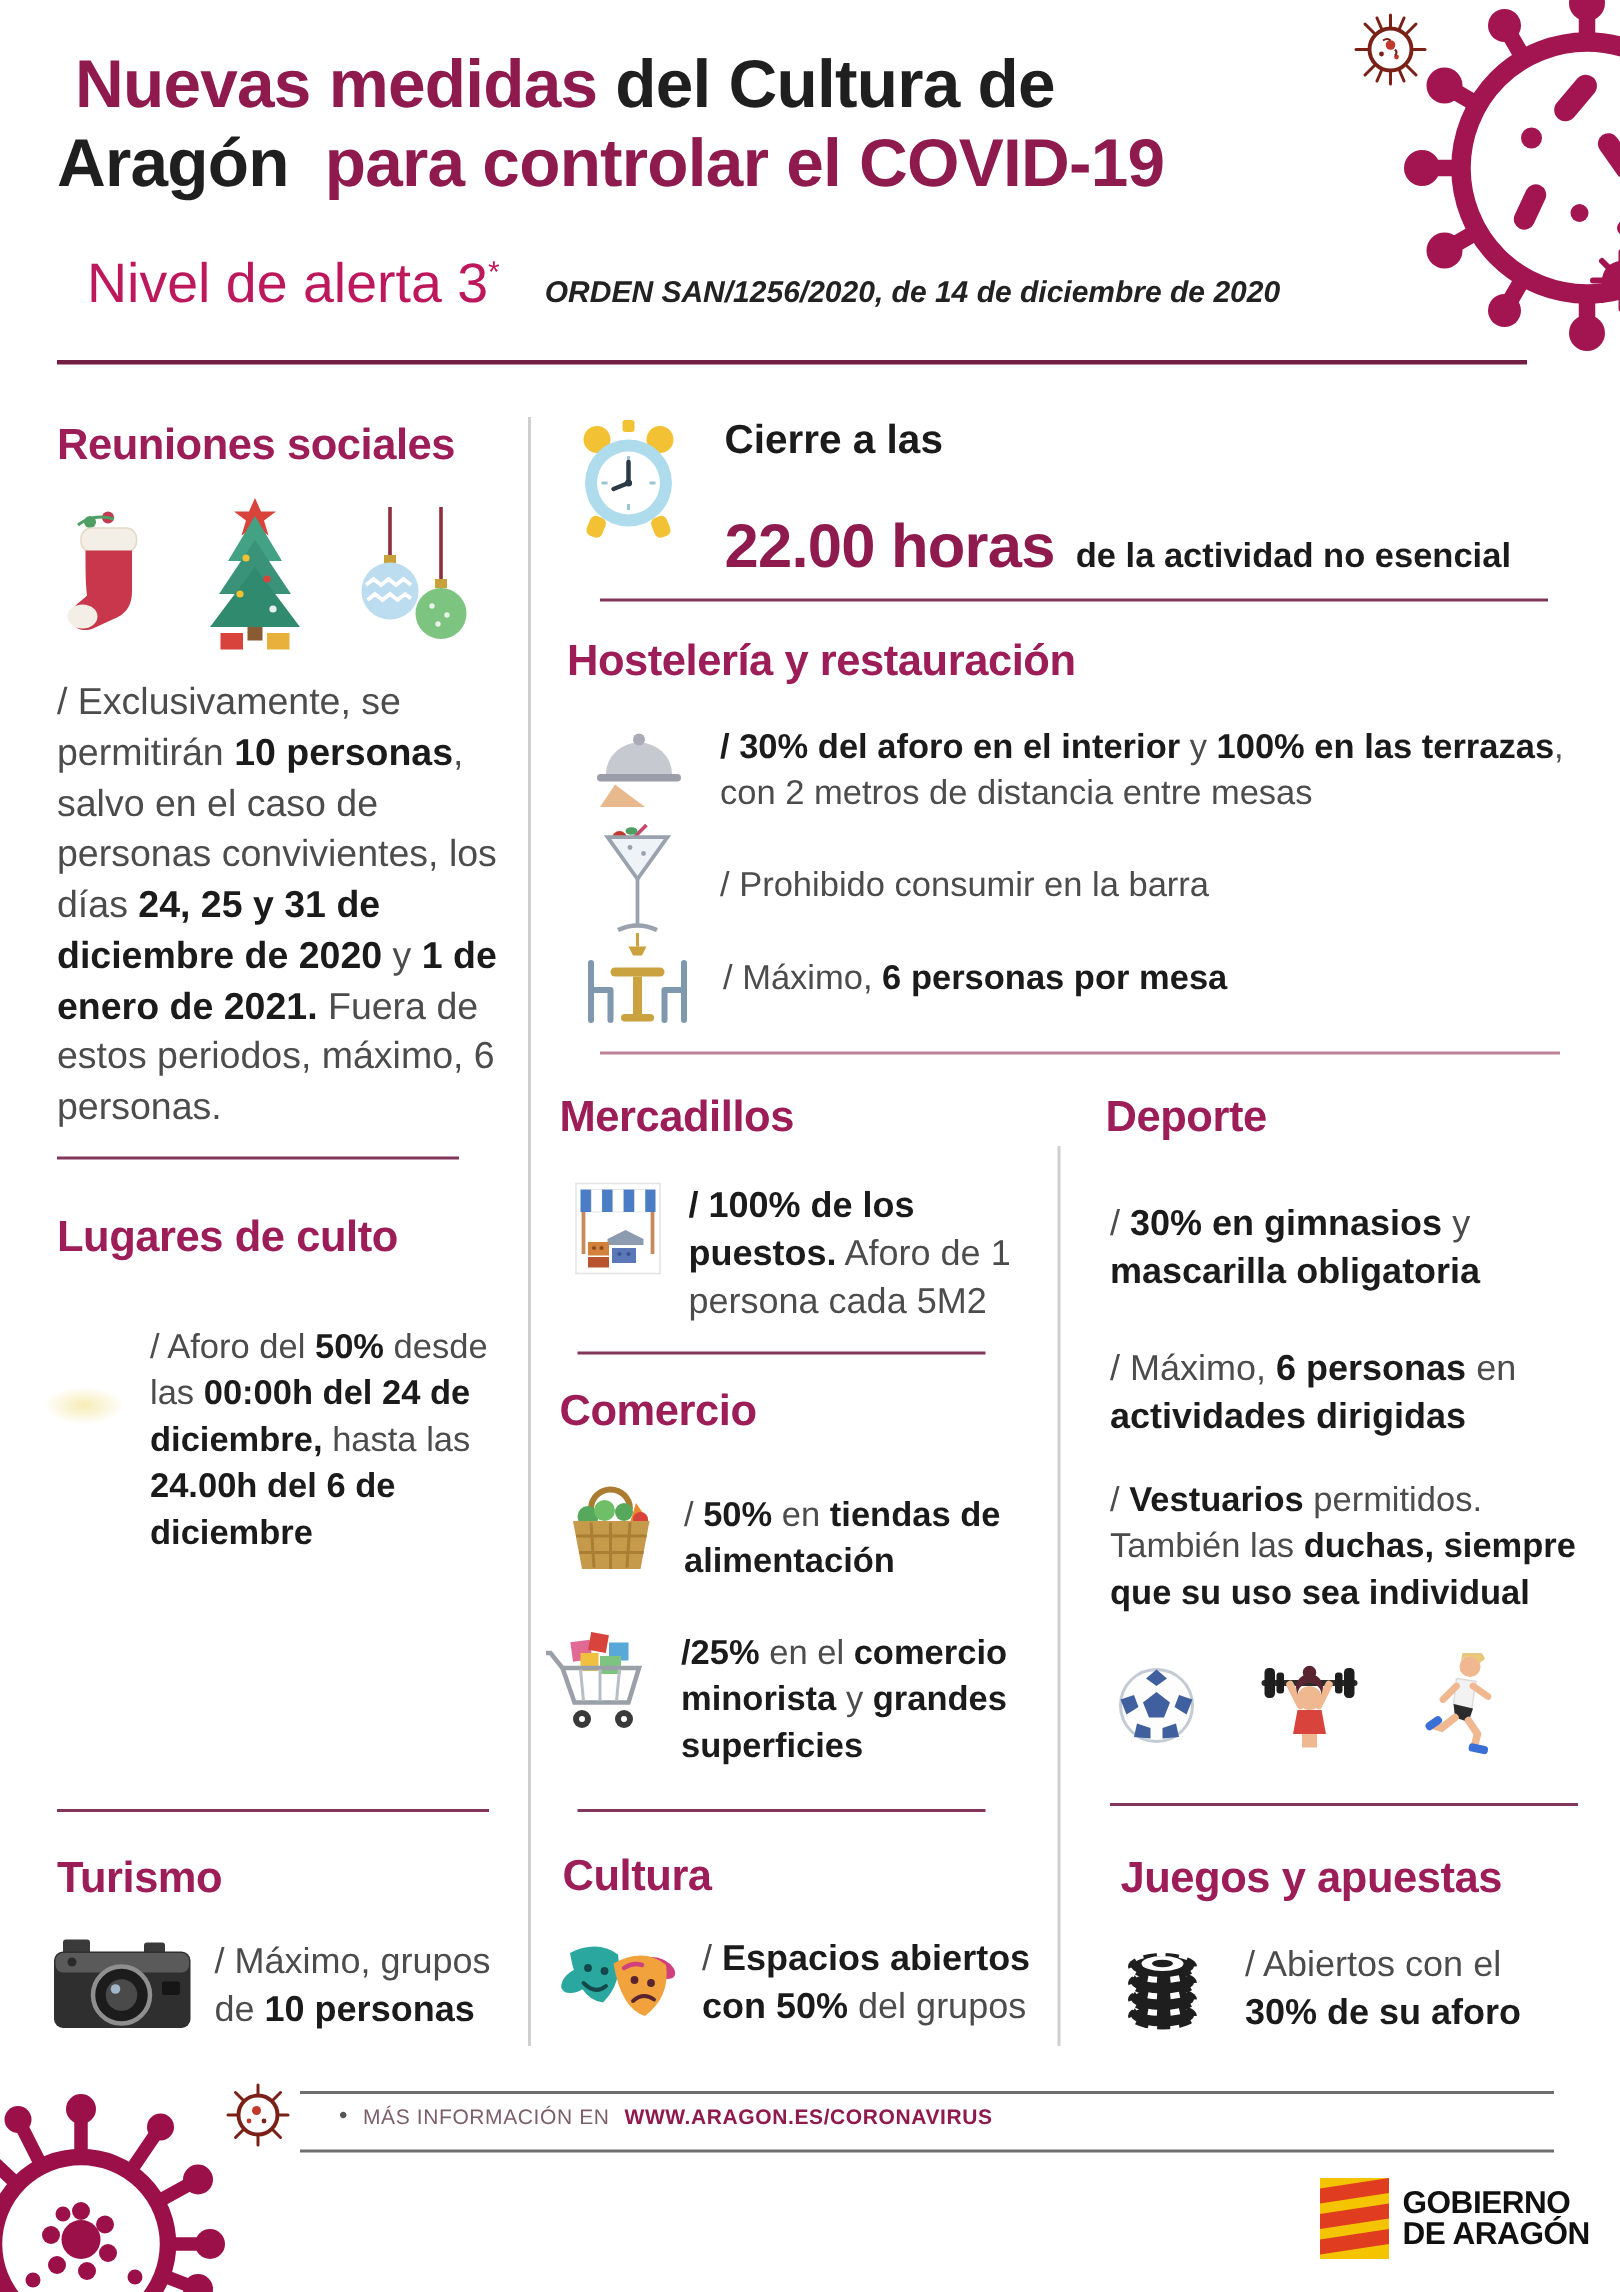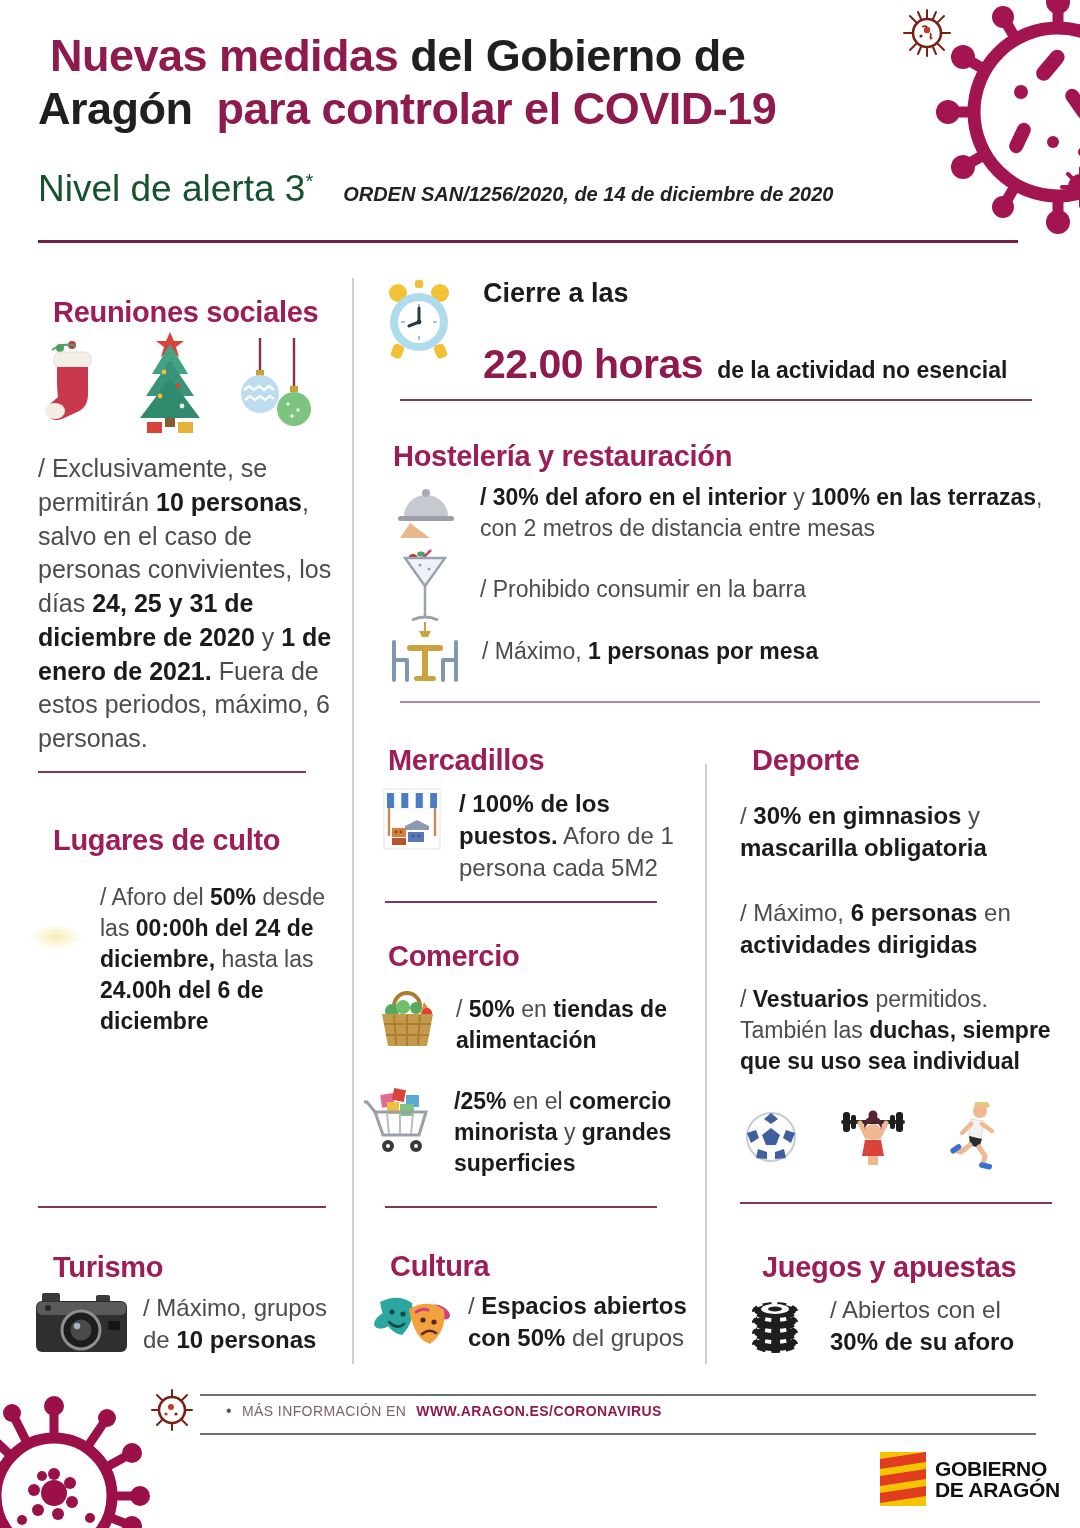--- a/index.html
+++ b/index.html
@@ -5,23 +5,23 @@
   :root{
     --accent:#9c1d57; --titlebold:#8e1a4e; --body:#4c4c4c; --bold:#1b1b1b;
     --rule:#82365a; --divider:#cfcfcf; --virus:#a31551;
   }
   html,body{margin:0;padding:0;background:#fff;}
   #page{position:relative;width:1080px;height:1528px;overflow:hidden;background:#fff;
         font-family:"Liberation Sans","DejaVu Sans",sans-serif;}
   .abs{position:absolute;}
   h1{margin:0;font-size:45px;line-height:1.17;font-weight:700;color:#1f1f1f;letter-spacing:-0.5px;}
   h1 .mg{color:var(--titlebold);margin-left:12px;}
-  h2.sec{margin:15px;font-size:29px;font-weight:700;color:var(--accent);letter-spacing:-0.3px;}
+  h2.sec{margin:0;font-size:29px;font-weight:700;color:var(--accent);letter-spacing:-0.3px;}
   .alert-row{display:flex;align-items:baseline;gap:30px;}
-  .alert{font-size:37px;color:#14532d;font-weight:400;}
+  .alert{font-size:37px;color:#be185d;font-weight:400;margin-left:20px;}
   .alert sup{font-size:20px;}
   .order{font-size:20px;font-style:italic;font-weight:700;color:#222;}
   .seg{white-space:pre-line;color:var(--body);font-weight:400;}
   .seg .b{font-weight:700;color:var(--bold);}
   .f25{font-size:25px;line-height:1.35;}
   .f24{font-size:24px;line-height:1.33;}
   .f23{font-size:23px;line-height:1.35;}
   .rule{height:2px;background:var(--rule);}
   .rule-thick{height:3px;background:#731f44;}
   .rule-soft{height:2px;background:#a85878;opacity:.75;}
@@ -100,21 +100,21 @@
     </g>
     <circle cx="27" cy="27" r="14" fill="#fff" stroke="#7a2016" stroke-width="2.6"></circle>
     <circle cx="27" cy="24" r="3.2" fill="#c0392b"></circle>
     <circle cx="21" cy="30" r="1.6" fill="#7a2016"></circle>
     <circle cx="31" cy="32" r="1.6" fill="#c0392b"></circle>
     <path d="M22 21 q3 -2 5 0 M30 27 q2 2 0 4" stroke="#7a2016" stroke-width="1.4" fill="none"></path>
   </svg>
 
   <div class="abs" style="left:38px;top:30px;width:860px">
     <h1>
-      <span class="mg">Nuevas medidas</span><span> del Gobierno de</span><br>
+      <span class="mg">Nuevas medidas</span><span> del Cultura de</span><br>
       <span>Aragón </span><span class="mg">para controlar el COVID-19</span>
     </h1>
   </div>
 
   <div class="abs alert-row" style="left:38px;top:168px">
     <div class="alert"><span>Nivel de alerta 3</span><sup>*</sup></div>
     <div class="order">ORDEN SAN/1256/2020, de 14 de diciembre de 2020</div>
   </div>
 
   <div class="abs rule-thick" style="left:38px;top:240px;width:980px"></div>
@@ -271,21 +271,21 @@
       <line x1="41" y1="0" x2="41" y2="9" stroke="#caa23f" stroke-width="2"></line>
       <polygon points="35,9 47,9 44,15 38,15" fill="#caa23f"></polygon>
       <rect x="23" y="23" width="36" height="6" rx="3" fill="#caa23f"></rect>
       <rect x="38" y="29" width="6" height="25" fill="#caa23f"></rect>
       <rect x="30" y="54" width="22" height="5" rx="2.5" fill="#caa23f"></rect>
       <g stroke="#7f98ad" stroke-width="4" fill="none" stroke-linecap="round">
         <path d="M10 20 V58 M10 38 H23 M23 38 V58"></path>
         <path d="M72 20 V58 M72 38 H59 M59 38 V58"></path>
       </g>
     </svg>
-    <div class="seg f23" style="width:440px;padding-top:14px"><span>/  Máximo, </span><span class="b">1 personas por mesa</span></div>
+    <div class="seg f23" style="width:440px;padding-top:14px"><span>/  Máximo, </span><span class="b">6 personas por mesa</span></div>
   </div>
 
   <div class="abs rule-soft" style="left:400px;top:701px;width:640px"></div>
 
   <h2 class="sec abs" style="left:373px;top:729px">Mercadillos</h2>
 
   <div class="abs item" style="left:383px;top:788px">
     <svg width="58" height="62" viewBox="0 0 58 62" style="margin-right:18px">
       <rect x="1" y="1" width="56" height="60" fill="#fff" stroke="#e3e3e3"></rect>
       <g>

